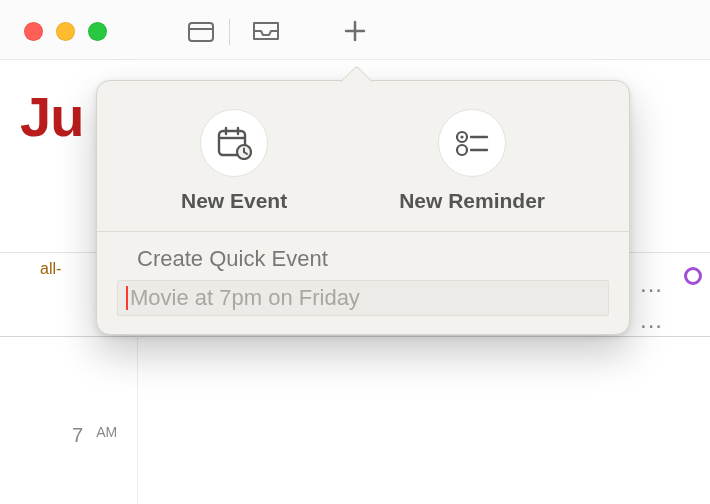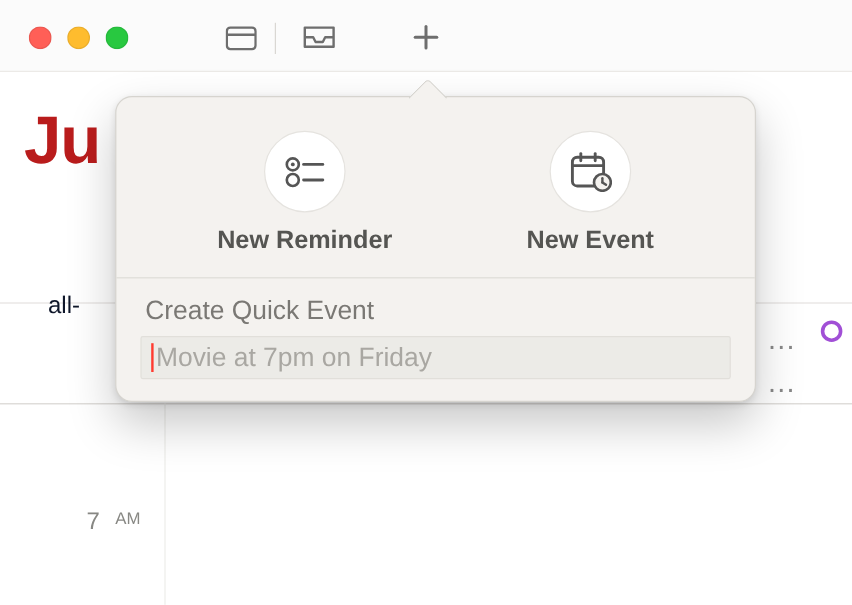--- a/index.html
+++ b/index.html
@@ -83,23 +83,23 @@
     background: #e4e2df;
   }
   .header-line.sub {
     top: 336px;
     background: #d7d5d1;
   }
 
   .allday-label {
     position: absolute;
     left: 40px;
-    top: 244px;
-    font-size: 20px;
-    color: #0f172a;
+    top: 260px;
+    font-size: 16px;
+    color: #a16207;
   }
 
   .time-7am {
     position: absolute;
     left: 72px;
     top: 424px;
     font-size: 20px;
     color: #888884;
   }
   .time-7am .ampm {
@@ -196,21 +196,21 @@
 
   .pop-divider {
     height: 1px;
     background: #dedcd7;
     margin: 0 -20px 14px -20px;
   }
 
   .quick-label {
     font-size: 22px;
     color: #7a7874;
-    margin: 4px 0 8px 4px;
+    margin: 4px 0 8px 20px;
   }
 
   .quick-input {
     position: relative;
     height: 34px;
     background: #ecebe7;
     border: 1px solid #e1dfda;
     border-radius: 2px;
     display: flex;
     align-items: center;
@@ -283,49 +283,49 @@
 
 <div class="v-gridline v1"></div>
 
 <div class="time-7am">
   <span>7</span><span class="ampm">AM</span>
 </div>
 
 <div class="popover">
 
   <div class="pop-row">
-
-    <div class="pop-btn">
-      <div class="pop-icon-circle">
-        <svg width="36" height="30" viewBox="0 0 36 30">
-          <circle cx="8" cy="9" r="5" fill="none" stroke="#555" stroke-width="2.2"></circle>
-          <circle cx="8" cy="9" r="1.6" fill="#555"></circle>
-          <line x1="17" y1="9" x2="33" y2="9" stroke="#555" stroke-width="2.4" stroke-linecap="round"></line>
-          <circle cx="8" cy="22" r="5" fill="none" stroke="#555" stroke-width="2.2"></circle>
-          <line x1="17" y1="22" x2="33" y2="22" stroke="#555" stroke-width="2.4" stroke-linecap="round"></line>
-        </svg>
-      </div>
-      <div class="pop-btn-label">New Reminder</div>
-    </div>
 
     <div class="pop-btn">
       <div class="pop-icon-circle">
         <svg width="36" height="34" viewBox="0 0 36 34">
           <rect x="3" y="5" width="26" height="24" rx="4" fill="none" stroke="#555" stroke-width="2.4"></rect>
           <line x1="3" y1="12" x2="29" y2="12" stroke="#555" stroke-width="2.4"></line>
           <line x1="10" y1="2" x2="10" y2="8" stroke="#555" stroke-width="2.4" stroke-linecap="round"></line>
           <line x1="22" y1="2" x2="22" y2="8" stroke="#555" stroke-width="2.4" stroke-linecap="round"></line>
           <circle cx="28" cy="26" r="7" fill="#f4f2ef" stroke="#555" stroke-width="2.2"></circle>
           <line x1="28" y1="22.5" x2="28" y2="26" stroke="#555" stroke-width="2" stroke-linecap="round"></line>
           <line x1="28" y1="26" x2="31" y2="28" stroke="#555" stroke-width="2" stroke-linecap="round"></line>
         </svg>
       </div>
       <div class="pop-btn-label">New Event</div>
     </div>
 
+    <div class="pop-btn">
+      <div class="pop-icon-circle">
+        <svg width="36" height="30" viewBox="0 0 36 30">
+          <circle cx="8" cy="9" r="5" fill="none" stroke="#555" stroke-width="2.2"></circle>
+          <circle cx="8" cy="9" r="1.6" fill="#555"></circle>
+          <line x1="17" y1="9" x2="33" y2="9" stroke="#555" stroke-width="2.4" stroke-linecap="round"></line>
+          <circle cx="8" cy="22" r="5" fill="none" stroke="#555" stroke-width="2.2"></circle>
+          <line x1="17" y1="22" x2="33" y2="22" stroke="#555" stroke-width="2.4" stroke-linecap="round"></line>
+        </svg>
+      </div>
+      <div class="pop-btn-label">New Reminder</div>
+    </div>
+
   </div>
 
   <div class="pop-divider"></div>
 
   <div class="quick-label">Create Quick Event</div>
 
   <div class="quick-input" title="Movie at 7pm on Friday">
     <div class="caret"></div>
     <div class="ph">Movie at 7pm on Friday</div>
   </div>

